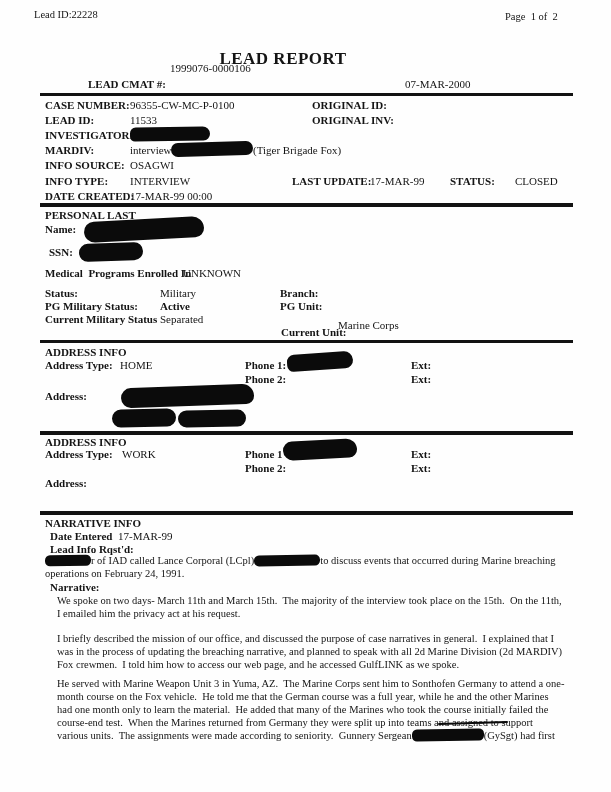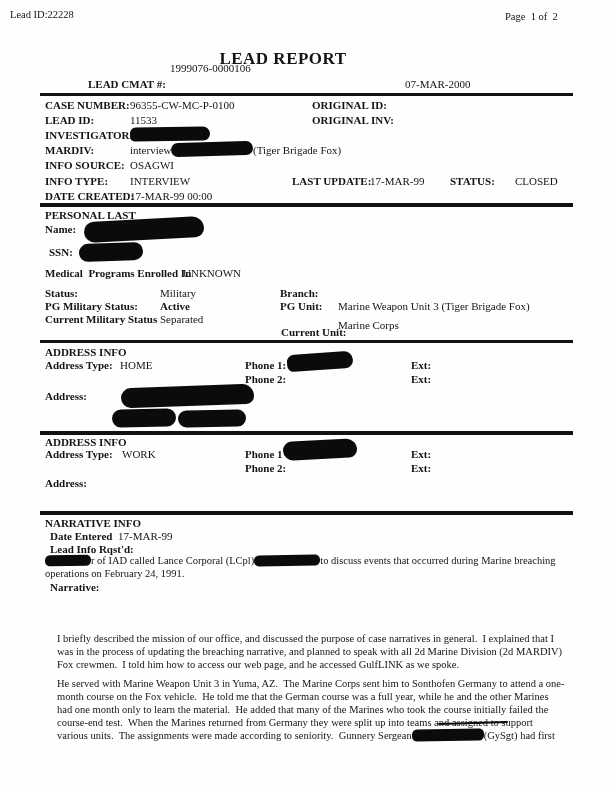--- a/index.html
+++ b/index.html
@@ -29,21 +29,21 @@
   .title{
     position:absolute;left:0;top:49px;width:566px;
     text-align:center;font-weight:bold;font-size:17px;letter-spacing:.5px;
   }
 </style>
 </head>
 <body>
 
 <div class="page">
 
-  <span class="abs t10" style="left:10px;top:9px;">Lead ID:22228</span>
+  <span class="abs t10" style="left:34px;top:9px;">Lead ID:22228</span>
   <span class="abs t10" style="left:505px;top:11px;">Page  1 of  2</span>
 
   <div class="title">LEAD REPORT</div>
 
   <span class="abs t11 lbl" style="left:88px;top:78px;">LEAD CMAT #:</span>
   <span class="abs t11" style="left:170px;top:62px;text-align:right;">1999076-0000106</span>
   <span class="abs t11" style="left:405px;top:78px;">07-MAR-2000</span>
 
   <div class="hline" style="top:93px;height:3px;"></div>
 
@@ -88,21 +88,20 @@
   <span class="abs t11" style="left:183px;top:267px;">UNKNOWN</span>
 
   <span class="abs t11 lbl" style="left:45px;top:287px;">Status:</span>
   <span class="abs t11" style="left:160px;top:287px;">Military</span>
   <span class="abs t11 lbl" style="left:280px;top:287px;">Branch:</span>
   <span class="abs t11" style="left:338px;top:287px;margin-top:32px;">Marine Corps</span>
 
   <span class="abs t11 lbl" style="left:45px;top:300px;">PG Military Status:</span>
   <span class="abs t11" style="left:160px;top:300px;font-weight:bold;">Active</span>
   <span class="abs t11 lbl" style="left:280px;top:300px;">PG Unit:</span>
-  <span class="abs t11" style="left:338px;top:300px;">Marine Weapon Unit 3 (Tiger Brigade Fox)</span>
 
   <span class="abs t11 lbl" style="left:45px;top:313px;">Current Military Status</span>
   <span class="abs t11" style="left:160px;top:313px;">Separated</span>
 
   <span class="abs t11 lbl" style="left:281px;top:326px;">Current Unit:</span>
 
   <div class="hline" style="top:340px;height:3px;"></div>
 
   <span class="abs t11 lbl" style="left:45px;top:346px;">ADDRESS INFO</span>
   <span class="abs t11 lbl" style="left:45px;top:359px;">Address Type:</span>
@@ -133,18 +132,19 @@
 
   <span class="abs t11 lbl" style="left:45px;top:517px;">NARRATIVE INFO</span>
   <span class="abs t11 lbl" style="left:50px;top:530px;">Date Entered</span>
   <span class="abs t11" style="left:118px;top:530px;">17-MAR-99</span>
   <span class="abs t11 lbl" style="left:50px;top:543px;">Lead Info Rqst'd:</span>
 
   <div class="para" style="top:554px;left:45px;width:520px;"><span class="redact-inline" style="width:46px;"></span><span>r of IAD called Lance Corporal (LCpl)</span><span class="redact-inline" style="width:66px;"></span><span>to discuss events that occurred during Marine breaching operations on February 24, 1991.</span></div>
 
   <span class="abs t11 lbl" style="left:50px;top:581px;">Narrative:</span>
 
+  <div class="para" style="top:594px;">We spoke on two days- March 11th and March 15th.  The majority of the interview took place on the 15th.  On the 11th, I emailed him the privacy act at his request.</div>
   <div class="para" style="top:632px;">I briefly described the mission of our office, and discussed the purpose of case narratives in general.  I explained that I was in the process of updating the breaching narrative, and planned to speak with all 2d Marine Division (2d MARDIV) Fox crewmen.  I told him how to access our web page, and he accessed GulfLINK as we spoke.</div>
   <div class="para" style="top:677px;"><span>He served with Marine Weapon Unit 3 in Yuma, AZ.  The Marine Corps sent him to Sonthofen Germany to attend a one-month course on the Fox vehicle.  He told me that the German course was a full year, while he and the other Marines had one month only to learn the material.  He added that many of the Marines who took the course initially failed the course-end test.  When the Marines returned from Germany they were split up into teams and assigned to support various units.  The assignments were made according to seniority.  Gunnery Sergean</span><span class="redact-inline" style="width:72px;height:12px;"></span><span>(GySgt) had first</span></div>
 
   <div class="redact" style="left:438px;top:722px;width:70px;height:2px;border-radius:2px;transform:rotate(-1.5deg);"></div>
 
 </div>
 
 </body></html>

